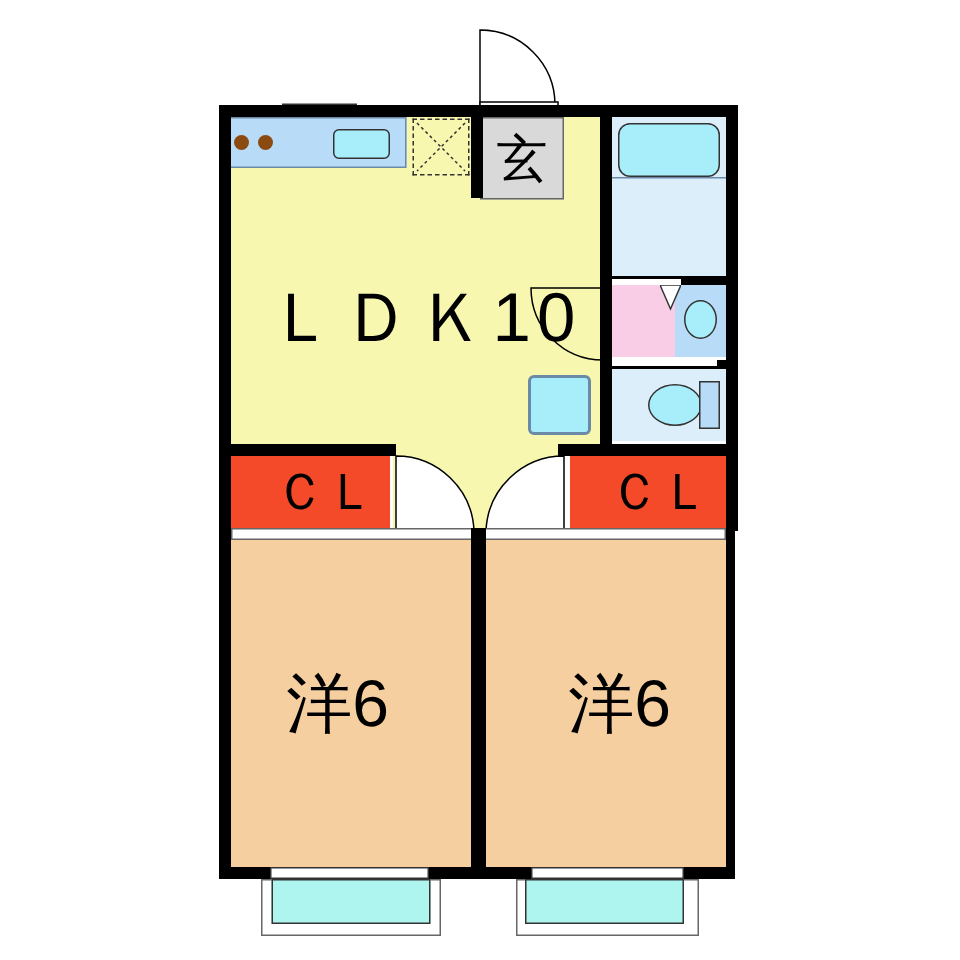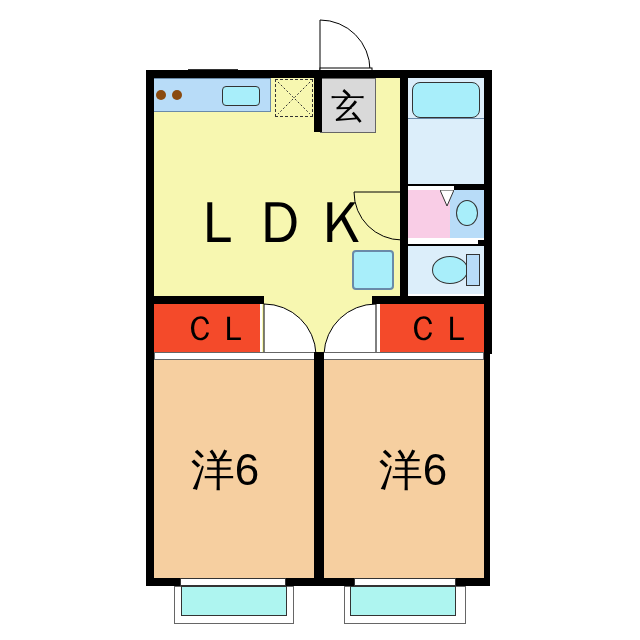--- a/index.html
+++ b/index.html
@@ -45,22 +45,23 @@
 <svg class="abs" style="left:440px;top:190px" width="14" height="18">
     <polygon points="0,0 14,0 7,16" fill="#fff" stroke="#333"></polygon>
   </svg>
 
 <div class="abs" style="left:408px;top:246px;width:76px;height:48px;background:#dceefa;"></div>
 <div class="abs" style="left:432px;top:256px;width:36px;height:28px;border-radius:50%;background:#a8eefa;border:1px solid #333;"></div>
 <div class="abs" style="left:466px;top:254px;width:14px;height:32px;background:#b8dcf8;border:1px solid #333;"></div>
 
 <div class="abs" style="left:352px;top:250px;width:42px;height:40px;background:#a8eefa;border:2px solid #6a8aa8;border-radius:4px;"></div>
 
-<div class="lbl" style="left:178px;top:198px;width:210px;height:48px;font-size:58px;letter-spacing:4px;">
+<div class="lbl" style="left:178px;top:187px;width:210px;height:48px;font-size:46px;letter-spacing:4px;">
   <span>ＬＤＫ</span>
+    <span>10</span>
 </div>
 <svg class="abs" style="left:352px;top:190px;" width="52" height="52">
     <path d="M50 2 L50 50 A48 48 0 0 1 2 2 Z" fill="none" stroke="#000"></path>
   </svg>
 
 <div class="abs" style="left:154px;top:304px;width:106px;height:48px;background:#f44a2a;"></div>
 <div class="lbl" style="left:174px;top:304px;width:86px;height:48px;font-size:34px;">ＣＬ</div>
 <div class="abs" style="left:380px;top:304px;width:104px;height:48px;background:#f44a2a;"></div>
 <div class="lbl" style="left:396px;top:304px;width:88px;height:48px;font-size:34px;">ＣＬ</div>
 

